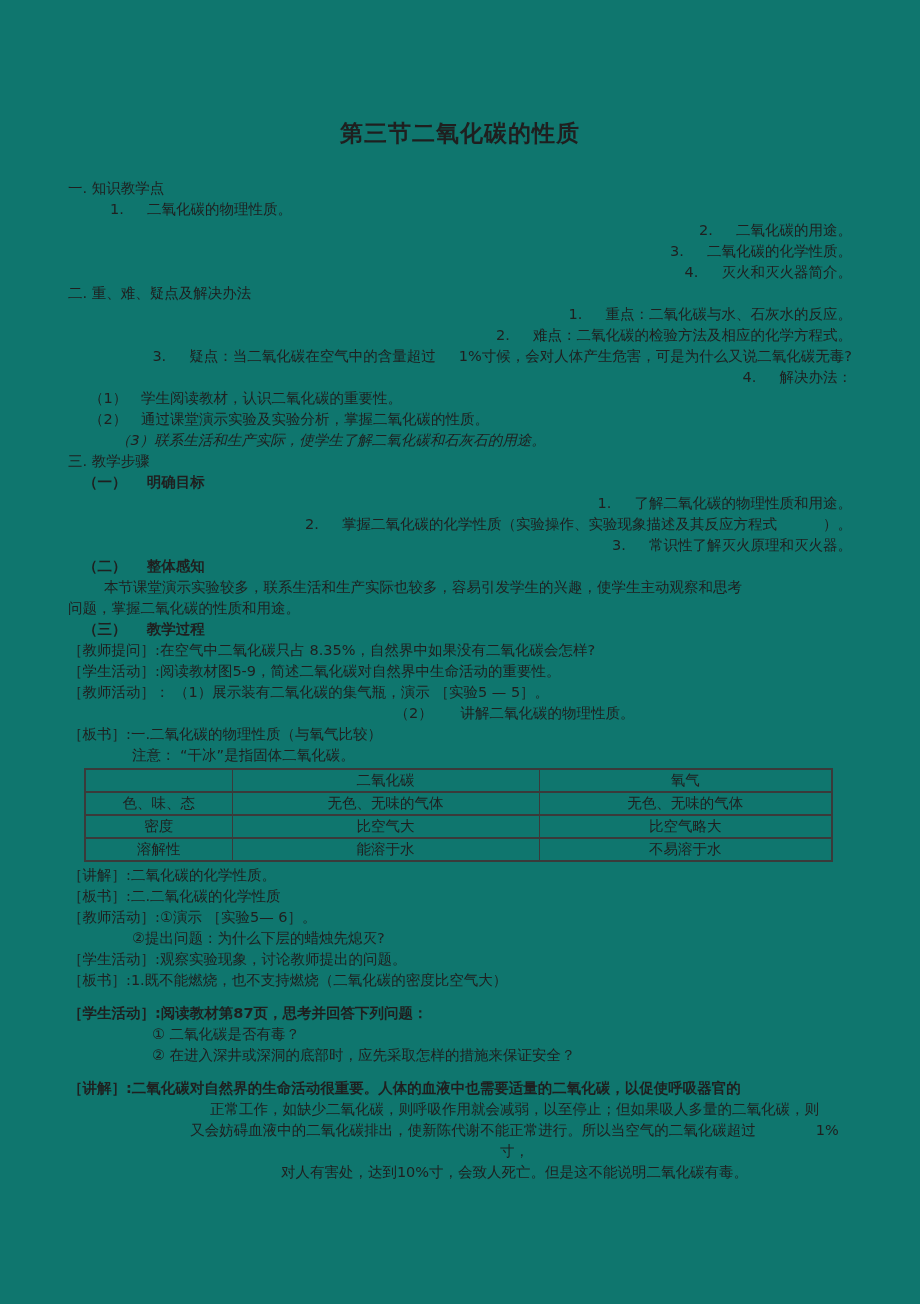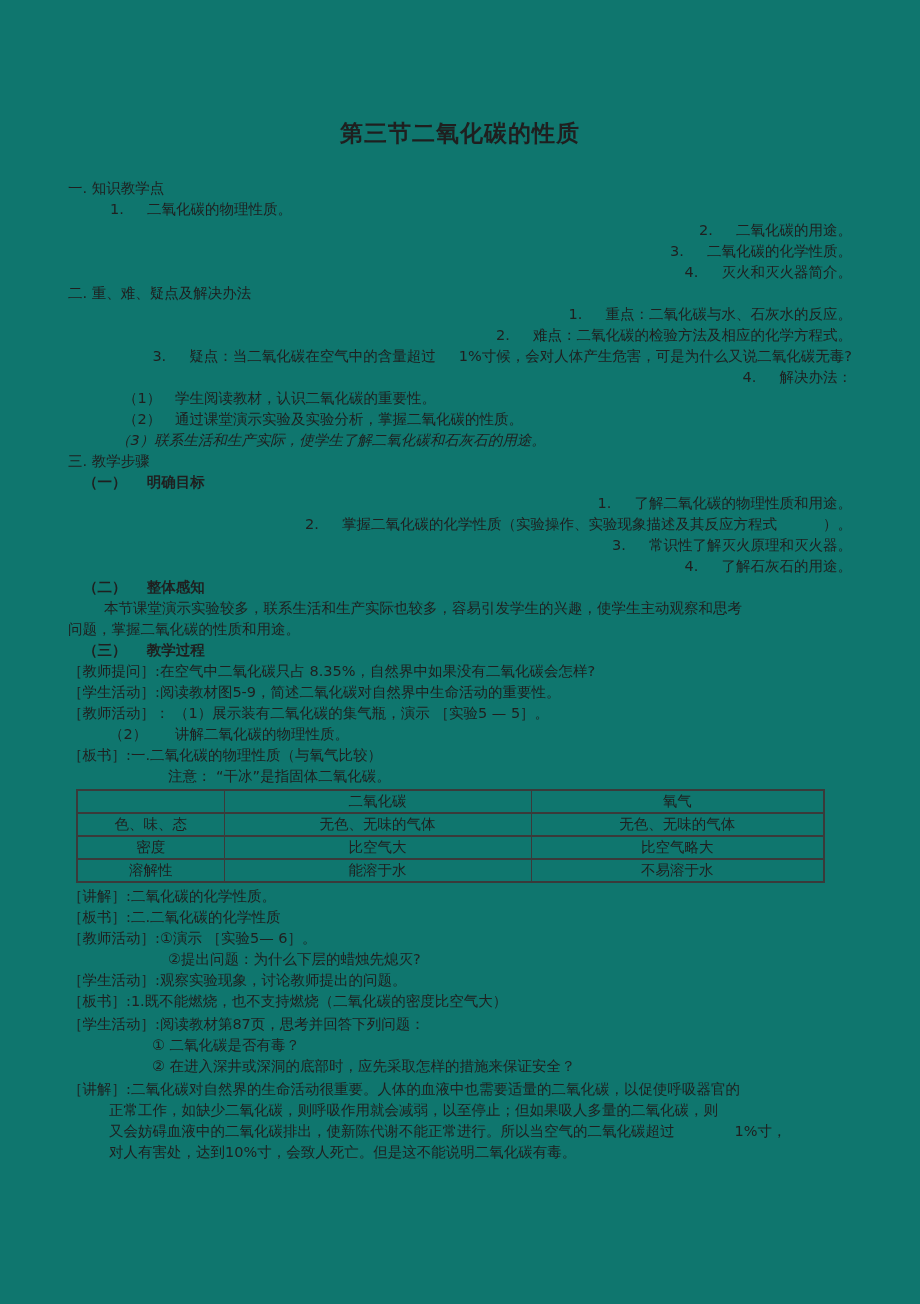--- a/index.html
+++ b/index.html
@@ -20,32 +20,32 @@
     font-size:23px;
     font-weight:600;
     line-height:30px;
     margin:0 0 30px 0;
     letter-spacing:1px;
   }
   .ln { white-space:pre-wrap; }
   .i-sub  { margin-left:15px;font-weight:bold; }
   .i-num  { margin-left:27px;text-align:right; }
   .i-numd { margin-left:42px; }
-  .i-par  { margin-left:55px; }
+  .i-par  { margin-left:21px; }
   .i-par2 { margin-left:48px;font-style:italic; }
-  .i-d2   { margin-left:41px; }
-  .i-c1   { margin-left:100px; }
+  .i-d2   { margin-left:109px;text-align:center; }
+  .i-c1   { margin-left:64px; }
   .i-c2   { margin-left:84px; }
   .i-pf   { margin-left:36px; }
-  .mt6    { margin-top:2px; }
+  .mt6    { margin-top:12px;font-weight:bold; }
   table.props {
     border-collapse:collapse;
     table-layout:fixed;
     width:747px;
-    margin:2px 0 3px 8px;
+    margin:2px 0 3px 16px;
     border:2px solid #3a3a3a;
   }
   table.props td {
     border:1px solid #3a3a3a;
     border-bottom-width:2px;
     height:21px;
     padding:0 2px;
     text-align:center;
     overflow:hidden;
     white-space:nowrap;
@@ -72,21 +72,20 @@
   <div class="ln i-num">3.     疑点：当二氧化碳在空气中的含量超过     1%寸候，会对人体产生危害，可是为什么又说二氧化碳无毒?</div>
   <div class="ln i-num">4.     解决办法：</div>
   <div class="ln i-par">（1）   学生阅读教材，认识二氧化碳的重要性。</div>
   <div class="ln i-par">（2）   通过课堂演示实验及实验分析，掌握二氧化碳的性质。</div>
   <div class="ln i-par2">（3）联系生活和生产实际，使学生了解二氧化碳和石灰石的用途。</div>
   <div class="ln">三. 教学步骤</div>
   <div class="ln i-sub">（一）    明确目标</div>
   <div class="ln i-num">1.     了解二氧化碳的物理性质和用途。</div>
   <div class="ln i-num">2.     掌握二氧化碳的化学性质（实验操作、实验现象描述及其反应方程式          ）。</div>
   <div class="ln i-num">3.     常识性了解灭火原理和灭火器。</div>
-  <div class="ln i-num">4.     了解石灰石的用途。</div>
   <div class="ln i-sub">（二）    整体感知</div>
   <div class="ln i-pf">本节课堂演示实验较多，联系生活和生产实际也较多，容易引发学生的兴趣，使学生主动观察和思考</div>
   <div class="ln">问题，掌握二氧化碳的性质和用途。</div>
   <div class="ln i-sub">（三）    教学过程</div>
   <div class="ln">［教师提问］:在空气中二氧化碳只占 8.35%，自然界中如果没有二氧化碳会怎样?</div>
   <div class="ln">［学生活动］:阅读教材图5-9，简述二氧化碳对自然界中生命活动的重要性。</div>
   <div class="ln">［教师活动］： （1）展示装有二氧化碳的集气瓶，演示 ［实验5 — 5］。</div>
   <div class="ln i-d2">（2）      讲解二氧化碳的物理性质。</div>
   <div class="ln">［板书］:一.二氧化碳的物理性质（与氧气比较）</div>
   <div class="ln i-c1">注意： “干冰”是指固体二氧化碳。</div>

